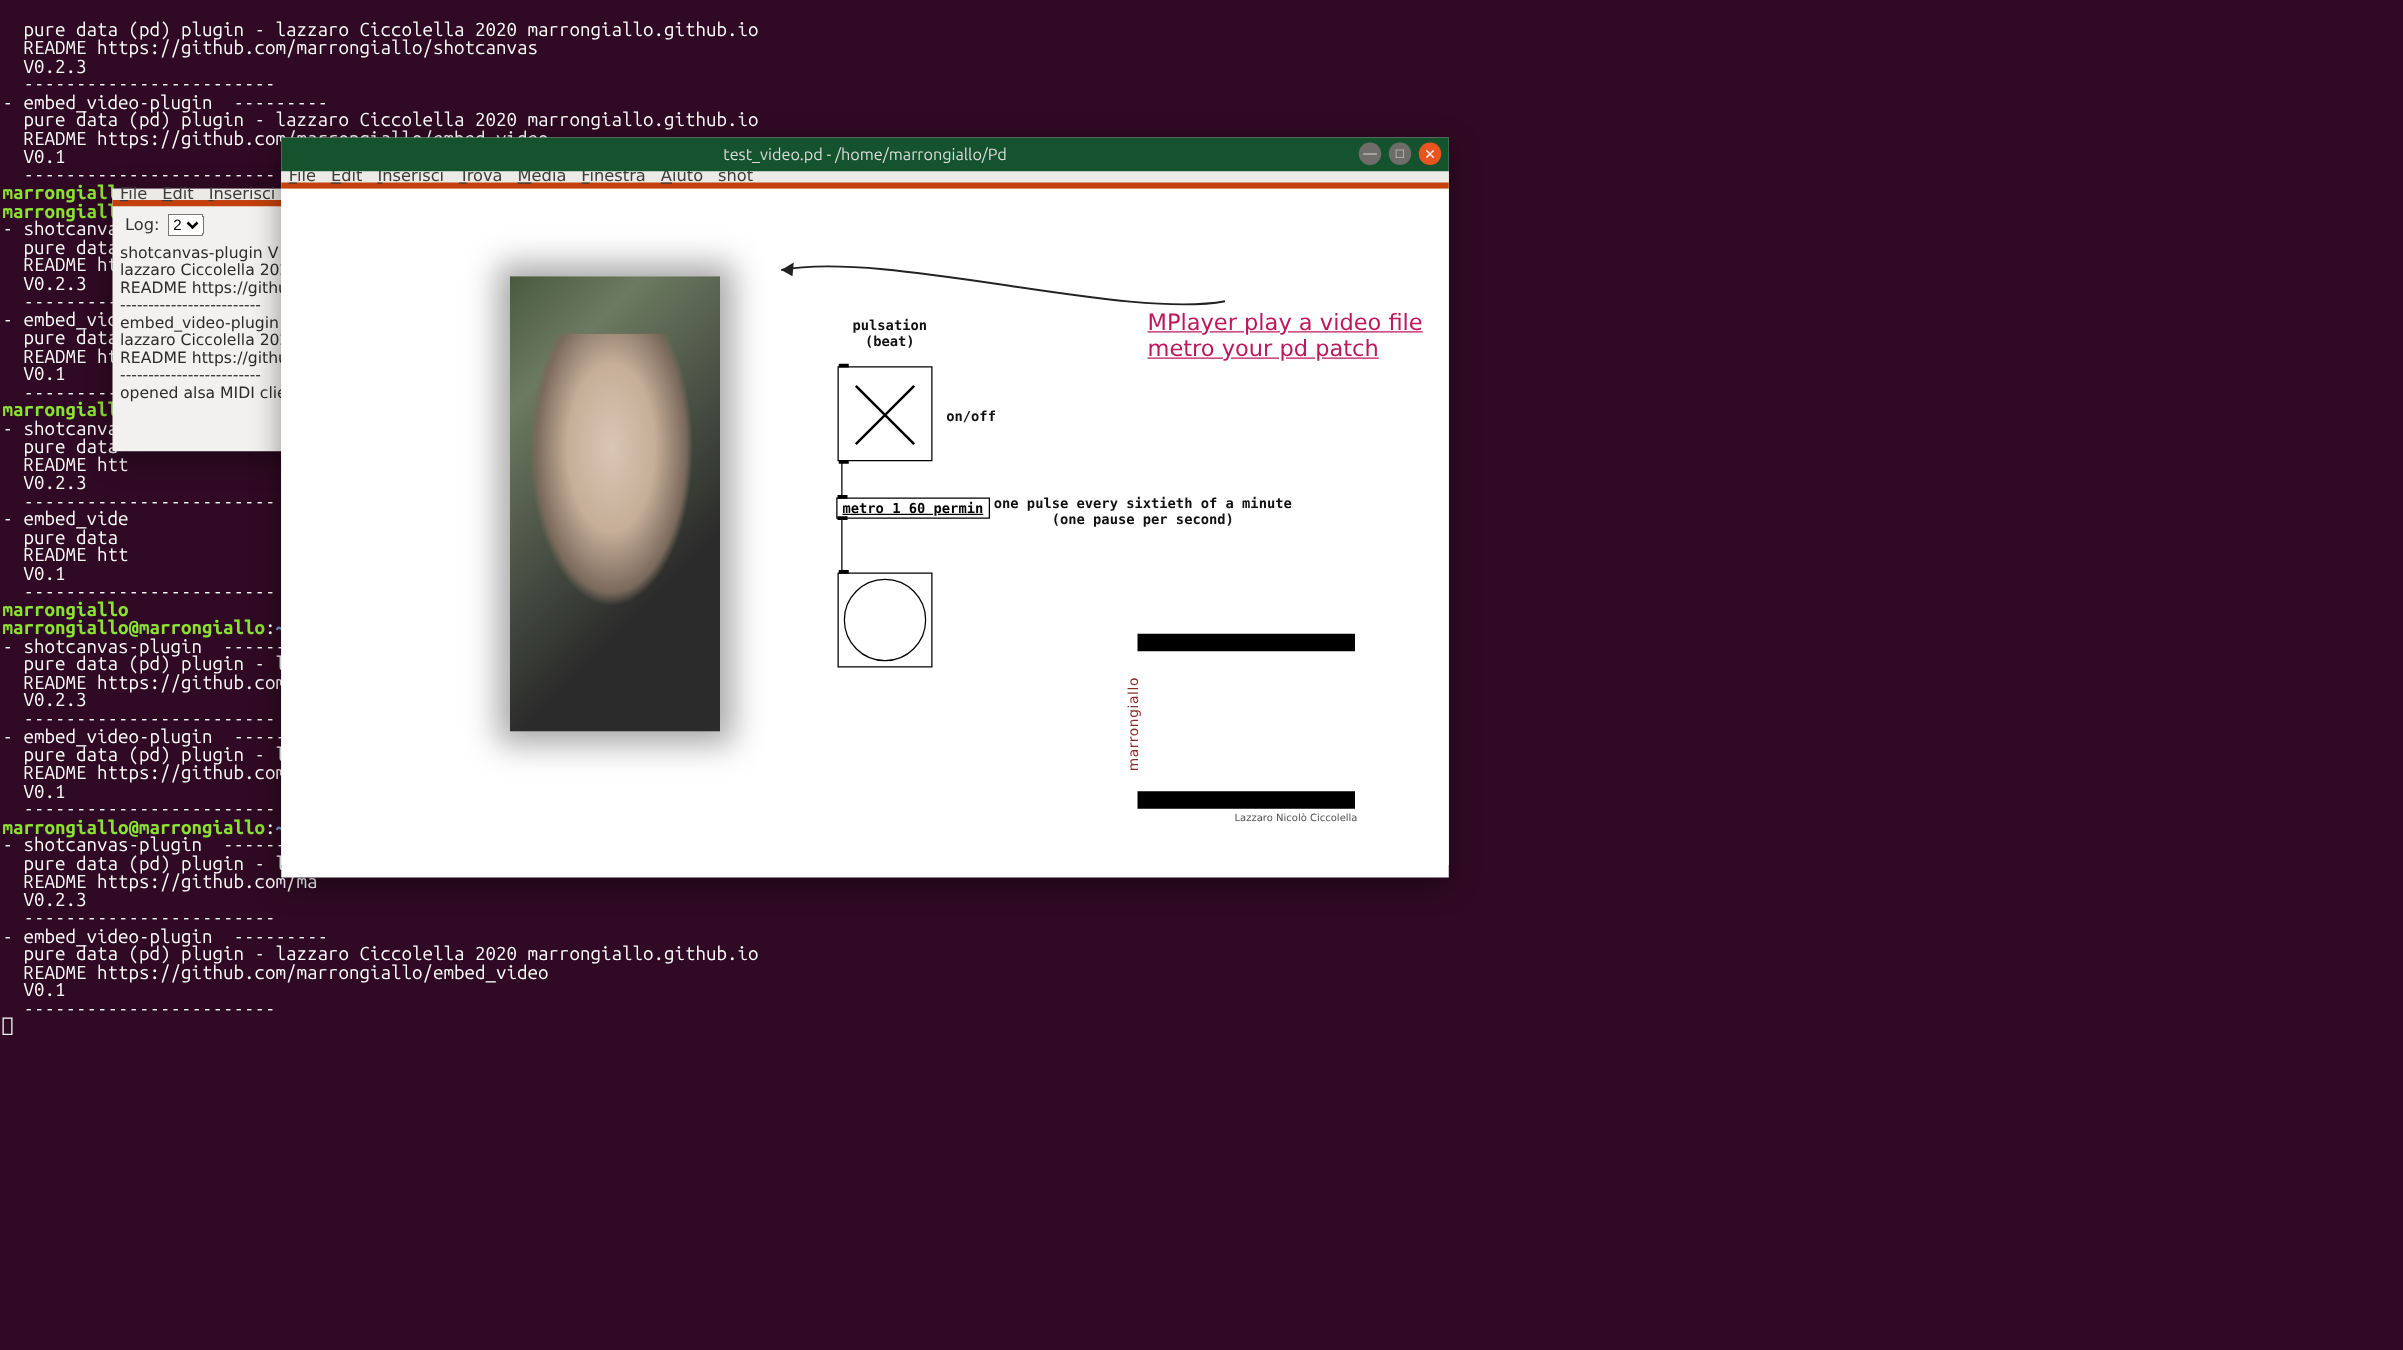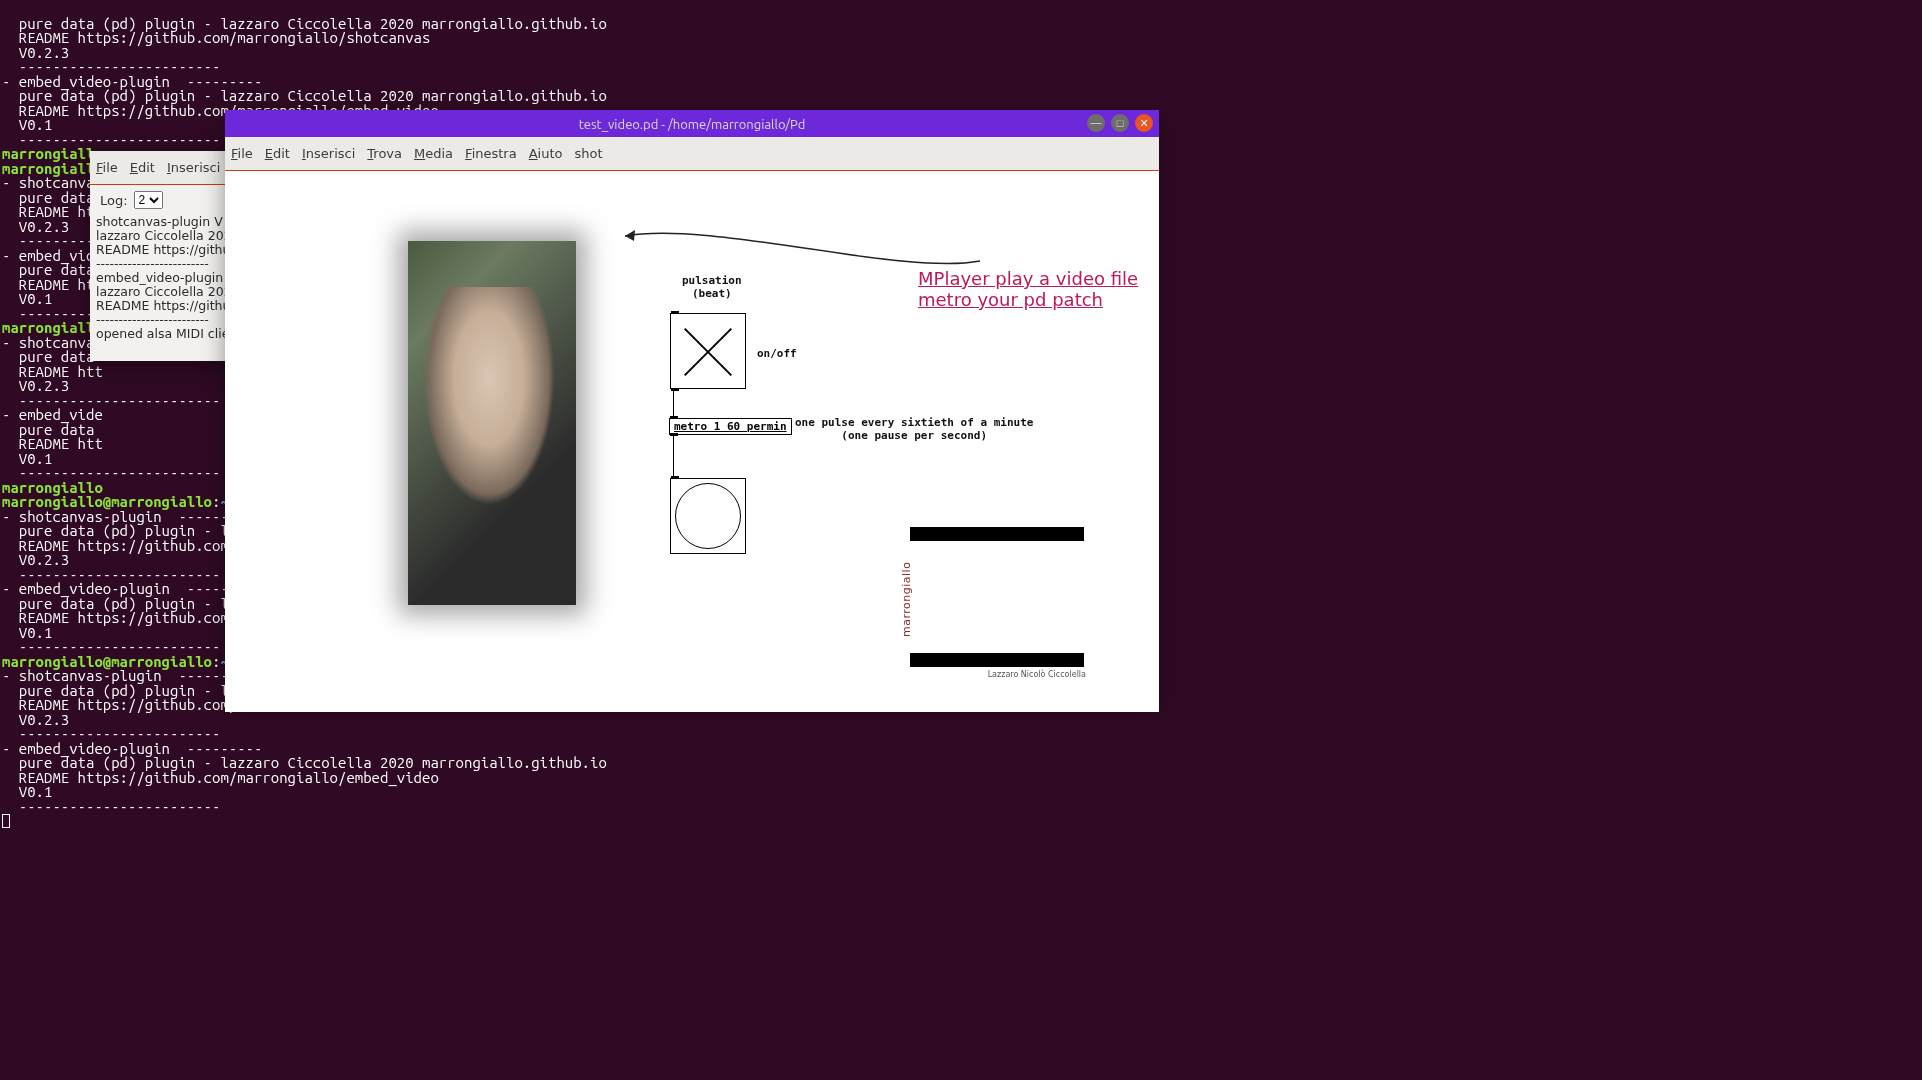--- a/index.html
+++ b/index.html
@@ -20,32 +20,32 @@
   .prompt-path { color: #729fcf; font-weight: bold; }
   .cursor { display:inline-block; width:8px; height:14px; border:1px solid #fff; }
   
   .window {
     position: absolute; background: #f2f1f0;
     box-shadow: 0 6px 22px rgba(0,0,0,.4);
     font-family: "DejaVu Sans", sans-serif; font-size: 13px; color: #333;
   }
   .pdconsole { left: 90px; top: 151px; width: 380px; height: 210px; }
   .pdconsole .menubar, .mainwin .menubar {
-    background: #eceae7; height: 34px; display:flex; align-items:center;
-    border-bottom: 1px solid #c2410c; padding: 0 6px; gap: 12px;
+    background: #eceae7; height: 14px; display:flex; align-items:center;
+    border-bottom: 5px solid #c2410c; padding: 0 6px; gap: 12px;
   }
   .menubar span { color:#3c3c3c; }
   .menubar span u { text-decoration: underline; }
   .pdconsole .logrow { padding: 6px 10px; display:flex; gap:6px; align-items:center; }
   .logrow select { font-size:12px; }
   .pdconsole .body { padding: 0 6px; font-family: "DejaVu Sans", sans-serif; font-size: 12.5px; color:#2c2c2c; line-height: 14px; white-space: pre-wrap; }
   
   .mainwin { left: 225px; top: 110px; width: 934px; height: 592px; background:#fff; }
   .titlebar {
-    height: 27px; background: #6d28d9; color:#dcdcdc;
+    height: 27px; background: #14532d; color:#dcdcdc;
     display:flex; align-items:center; justify-content:center; position:relative;
     font-family: "Ubuntu", sans-serif; font-size: 13px;
   }
   .titlebar .controls { position:absolute; right:6px; top:4px; display:flex; gap:6px; }
   .tb-btn { width:18px; height:18px; border-radius:9px; display:flex; align-items:center; justify-content:center; font-size:11px; color:#2b2b2b; }
   .tb-min { background:#6f6d69; color:#ddd;}
   .tb-max { background:#6f6d69; color:#ddd;}
   .tb-close { background:#e95420; color:#fff;}
   .canvas { position:relative; width:100%; height: calc(100% - 27px - 24px); background:#fff; overflow:hidden; }
   

